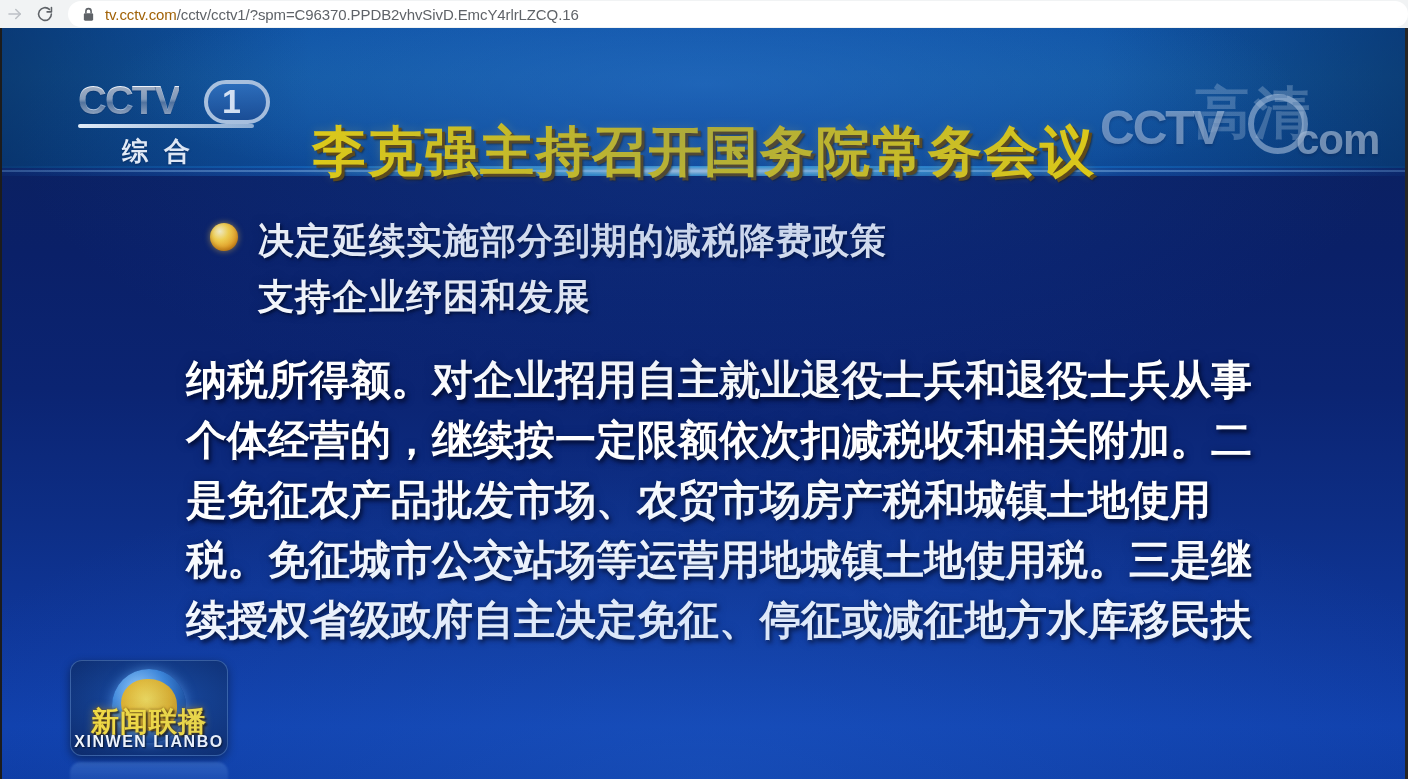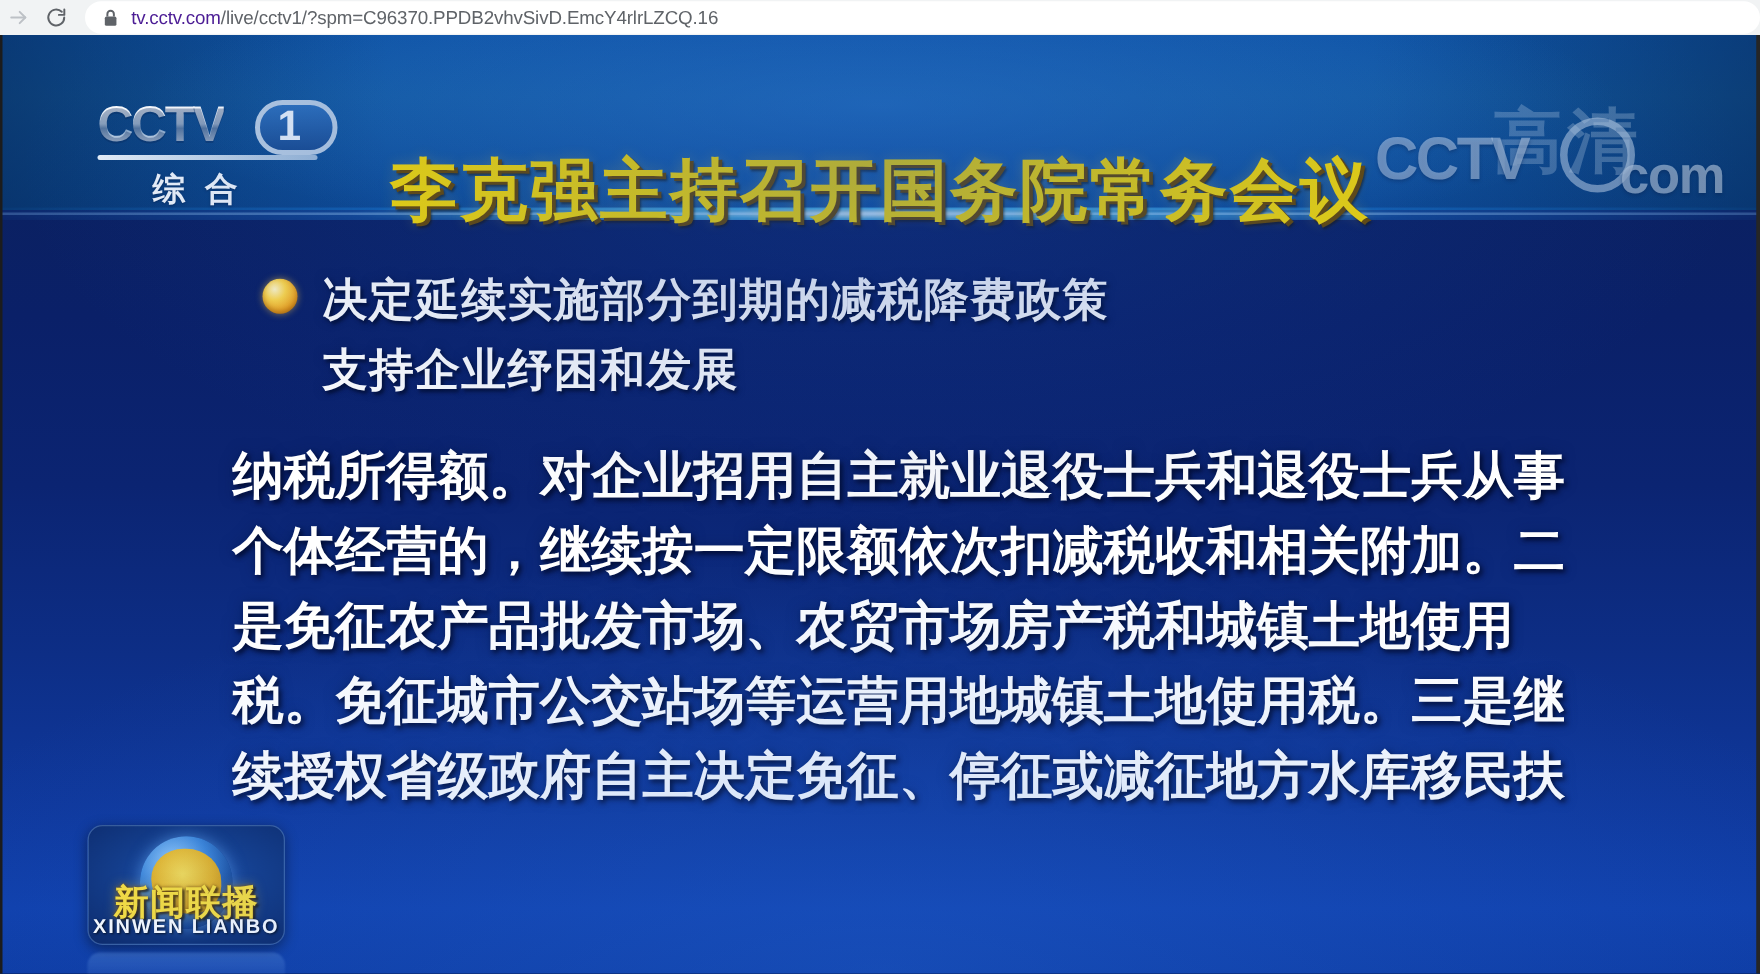--- a/index.html
+++ b/index.html
@@ -22,21 +22,21 @@
   .omnibox{
     margin-left:8px; height:26px; flex:1 1 auto; background:#fff;
     border-radius:13px; display:flex; align-items:center; padding:0 12px 0 14px;
     overflow:hidden;
   }
   .lock-icon{ flex:0 0 auto; margin-right:10px; display:flex; align-items:center; }
   .url-text{
     font-size:15px; white-space:nowrap; letter-spacing:-0.1px;
     font-family:"Liberation Sans","DejaVu Sans",sans-serif;
   }
-  .url-domain{ color:#4c1d95; }
+  .url-domain{ color:#a16207; }
   .url-path{ color:#5f6368; }
 
   
   .stage{
     position:absolute; left:0; top:28px; width:1408px; height:751px;
     overflow:hidden;
     background:
       linear-gradient(180deg,
         #0a1d52 0%,
         #0b2160 14%,
@@ -243,21 +243,21 @@
         <polyline points="20.6,3.4 20.6,9.2 14.8,9.2" stroke-linejoin="round"></polyline>
     </svg>
   </div>
   <div class="omnibox">
     <span class="lock-icon">
       <svg width="13" height="15" viewBox="0 0 14 16" fill="#5f6368">
         <rect x="2" y="6.6" width="10" height="8" rx="1.4"></rect>
         <path d="M4.2 6.6V4.5a2.8 2.8 0 0 1 5.6 0v2.1" fill="none" stroke="#5f6368" stroke-width="1.7"></path>
       </svg>
     </span>
-    <span class="url-text"><span class="url-domain">tv.cctv.com</span><span class="url-path">/live/cctv1/?spm=C96370.PPDB2vhvSivD.EmcY4rlrLZCQ.16</span></span>
+    <span class="url-text"><span class="url-domain">tv.cctv.com</span><span class="url-path">/cctv/cctv1/?spm=C96370.PPDB2vhvSivD.EmcY4rlrLZCQ.16</span></span>
   </div>
 </div>
 
 <div class="stage">
 
   <div class="header-band"></div>
   <div class="header-divider"></div>
   <div class="header-divider2"></div>
 
   <div class="cctv1-logo">

